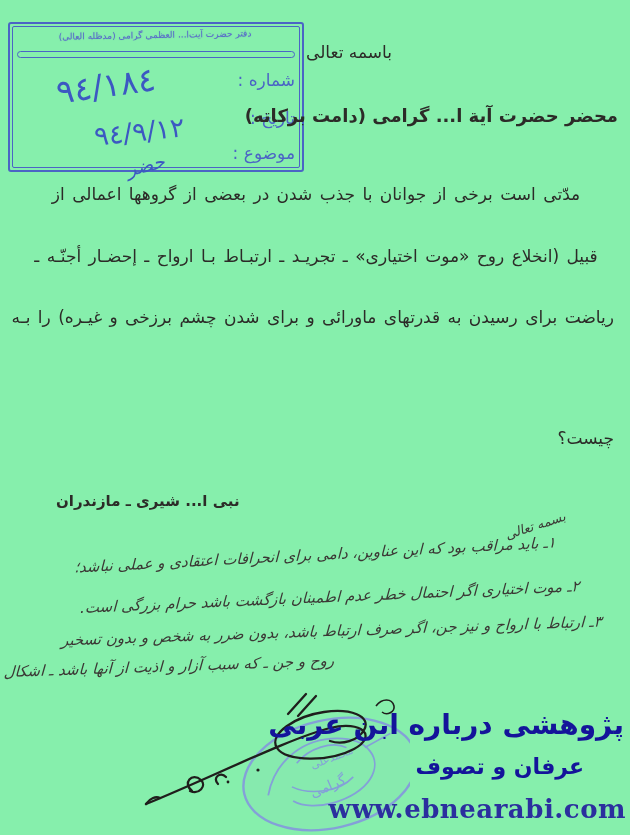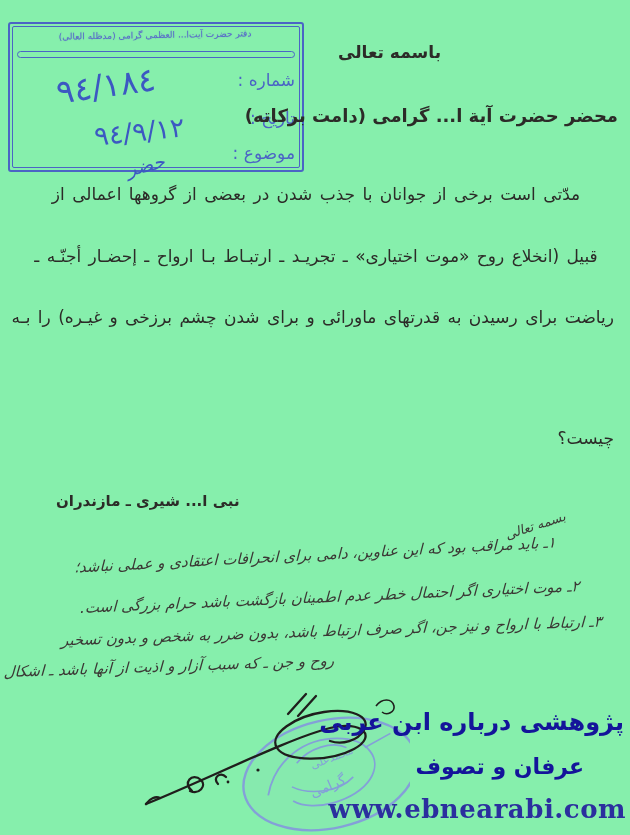--- a/index.html
+++ b/index.html
@@ -37,21 +37,21 @@
   .lh-field.f0{top:46px}
   .lh-field.f1{top:84px}
   .lh-field.f2{top:119px}
   .hw-blue{position:absolute;color:#3c58c2;direction:rtl;white-space:nowrap;}
   .hw-number{left:46px;top:42px;font-size:33px;letter-spacing:5px;transform:rotate(-8deg);}
   .hw-date{left:84px;top:92px;font-size:27px;letter-spacing:4px;transform:rotate(-6deg);}
   .hw-subject{left:116px;top:130px;font-size:19px;transform:rotate(-14deg);font-style:italic;}
   
   .basmala{
     position:absolute;left:306px;top:42px;
-    font-size:17px;font-weight:bold;direction:rtl;white-space:nowrap;margin-left:32px;
+    font-size:17px;font-weight:normal;direction:rtl;white-space:nowrap;
   }
   .salutation{
     position:absolute;right:12px;top:105px;
     font-size:18px;font-weight:bold;direction:rtl;white-space:nowrap;
   }
   .q-line{
     position:absolute;right:16px;left:18px;
     font-size:17px;direction:rtl;text-align:center;white-space:nowrap;
     word-spacing:2px;color:#2c2b28;
   }
@@ -74,21 +74,21 @@
   .a-bismillah{right:64px;top:2px;font-size:13px;transform:rotate(-18deg);}
   .a-l0{right:74px;top:30px;transform:rotate(-3deg) skewX(-4deg);}
   .a-l1{right:50px;top:72px;transform:rotate(-2.5deg) skewX(-4deg);}
   .a-l2{right:28px;top:106px;transform:rotate(-2deg) skewX(-4deg);}
   .a-l3{right:296px;top:142px;transform:rotate(-2deg) skewX(-4deg);}
   
   .sig-wrap{position:absolute;left:140px;top:686px;width:270px;height:150px;}
   
   .brand-title{
     position:absolute;right:6px;top:708px;
-    font-size:24px;font-weight:bold;color:#14149a;direction:rtl;white-space:nowrap;
+    font-size:28px;font-weight:bold;color:#14149a;direction:rtl;white-space:nowrap;
   }
   .brand-subtitle{
     position:absolute;right:46px;top:754px;
     font-size:22px;font-weight:bold;color:#14149a;direction:rtl;white-space:nowrap;
   }
   .brand-url{
     position:absolute;right:4px;top:794px;
     font-family:"DejaVu Serif",serif;font-size:26px;font-weight:bold;
     color:#2b2f9e;direction:ltr;letter-spacing:.5px;white-space:nowrap;
   }

